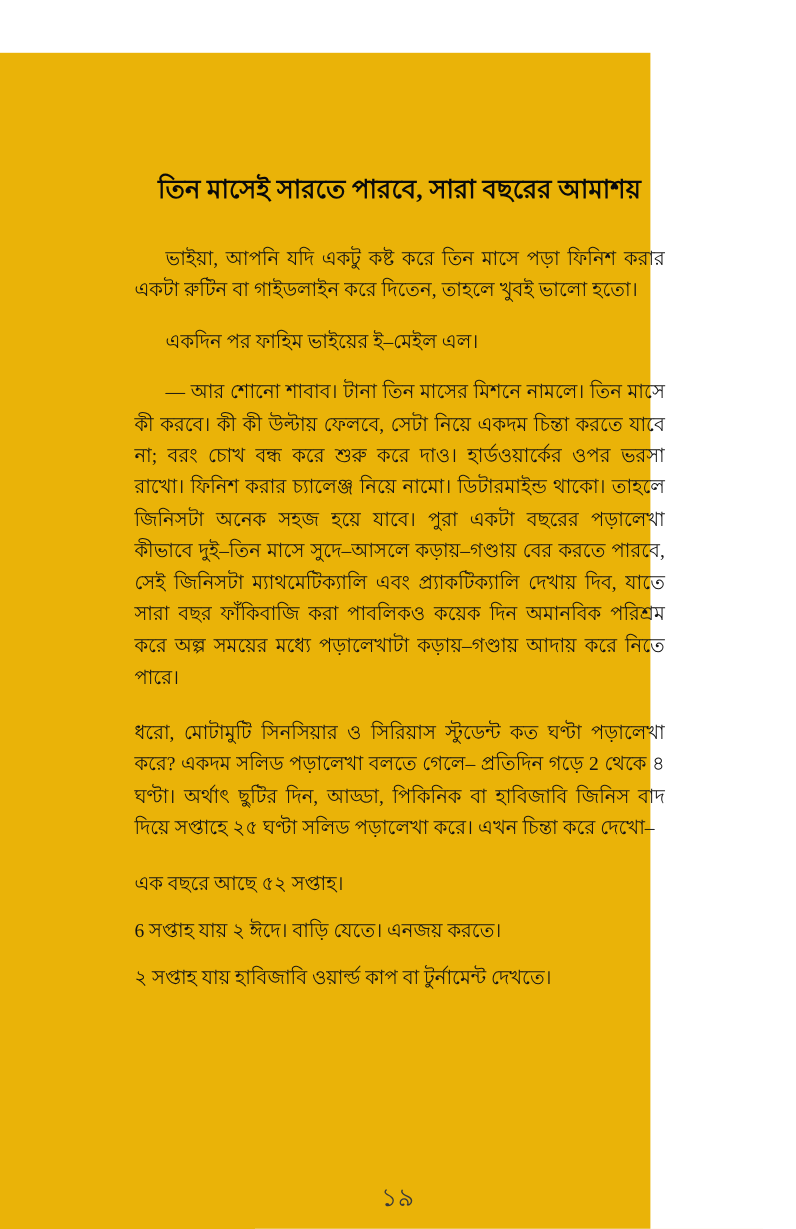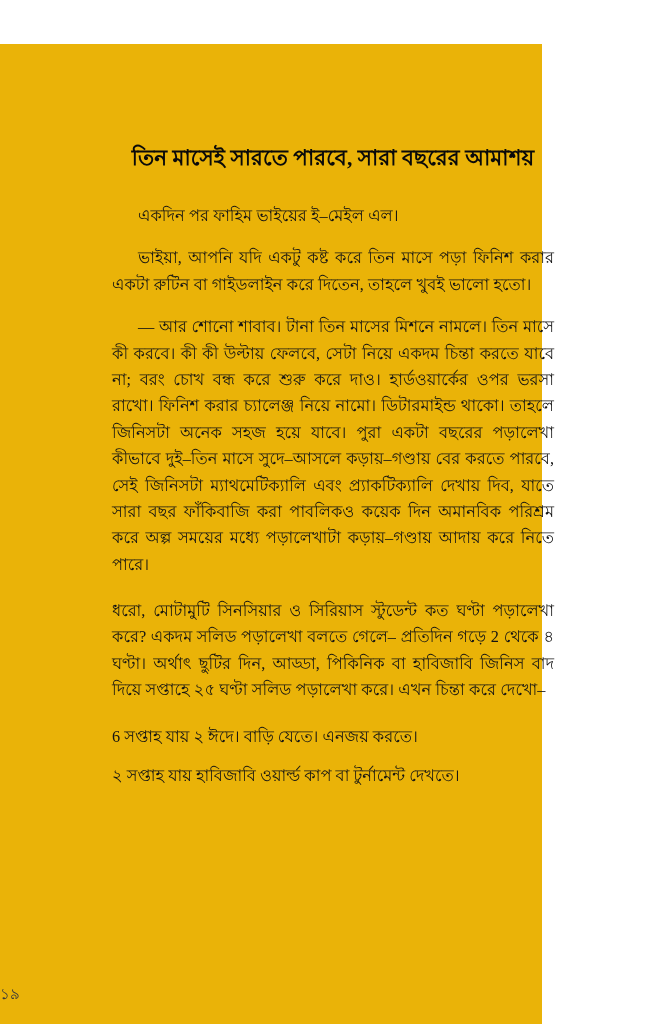--- a/index.html
+++ b/index.html
@@ -78,45 +78,47 @@
 
   .list-block {
     margin-top: 20px;
   }
 
   .page-number {
     position: absolute;
     left: 0;
     top: 938px;
     width: 663px;
-    font-size: 15px;
+    text-align: center;
+    font-size: 21px;
     color: #3a3a3a;
     letter-spacing: 0.3px;
   }
 </style>
 </head>
 <body>
 
 <div class="page">
 
   <div class="content">
 
     <h1 class="doc-title">তিন মাসেই সারতে পারবে, সারা বছরের আমাশয়</h1>
 
 
+    <p class="para indent">ভাইয়া, আপনি যদি একটু কষ্ট করে তিন মাসে পড়া ফিনিশ করার একটা রুটিন বা গাইডলাইন করে দিতেন, তাহলে খুবই ভালো হতো।</p>
+
     <p class="para indent">একদিন পর ফাহিম ভাইয়ের ই–মেইল এল।</p>
-
-    <p class="para indent">ভাইয়া, আপনি যদি একটু কষ্ট করে তিন মাসে পড়া ফিনিশ করার একটা রুটিন বা গাইডলাইন করে দিতেন, তাহলে খুবই ভালো হতো।</p>
 
 
     <p class="para indent block-gap">— আর শোনো শাবাব। টানা তিন মাসের মিশনে নামলে। তিন মাসে কী করবে। কী কী উল্টায় ফেলবে, সেটা নিয়ে একদম চিন্তা করতে যাবে না; বরং চোখ বন্ধ করে শুরু করে দাও। হার্ডওয়ার্কের ওপর ভরসা রাখো। ফিনিশ করার চ্যালেঞ্জ নিয়ে নামো। ডিটারমাইন্ড থাকো। তাহলে জিনিসটা অনেক সহজ হয়ে যাবে। পুরা একটা বছরের পড়ালেখা কীভাবে দুই–তিন মাসে সুদে–আসলে কড়ায়–গণ্ডায় বের করতে পারবে, সেই জিনিসটা ম্যাথমেটিক্যালি এবং প্র্যাকটিক্যালি দেখায় দিব, যাতে সারা বছর ফাঁকিবাজি করা পাবলিকও কয়েক দিন অমানবিক পরিশ্রম করে অল্প সময়ের মধ্যে পড়ালেখাটা কড়ায়–গণ্ডায় আদায় করে নিতে পারে।</p>
 
     <p class="para last-of-block">ধরো, মোটামুটি সিনসিয়ার ও সিরিয়াস স্টুডেন্ট কত ঘণ্টা পড়ালেখা করে? একদম সলিড পড়ালেখা বলতে গেলে– প্রতিদিন গড়ে 2 থেকে ৪ ঘণ্টা। অর্থাৎ ছুটির দিন, আড্ডা, পিকিনিক বা হাবিজাবি জিনিস বাদ দিয়ে সপ্তাহে ২৫ ঘণ্টা সলিড পড়ালেখা করে। এখন চিন্তা করে দেখো–</p>
 
     <div class="list-block">
+      <p class="line">এক বছরে আছে ৫২ সপ্তাহ।</p>
       <p class="line">6 সপ্তাহ যায় ২ ঈদে। বাড়ি যেতে। এনজয় করতে।</p>
       <p class="line">২ সপ্তাহ যায় হাবিজাবি ওয়ার্ল্ড কাপ বা টুর্নামেন্ট দেখতে।</p>
     </div>
 
   </div>
 
   <div class="page-number">১৯</div>
 
 </div>
 

